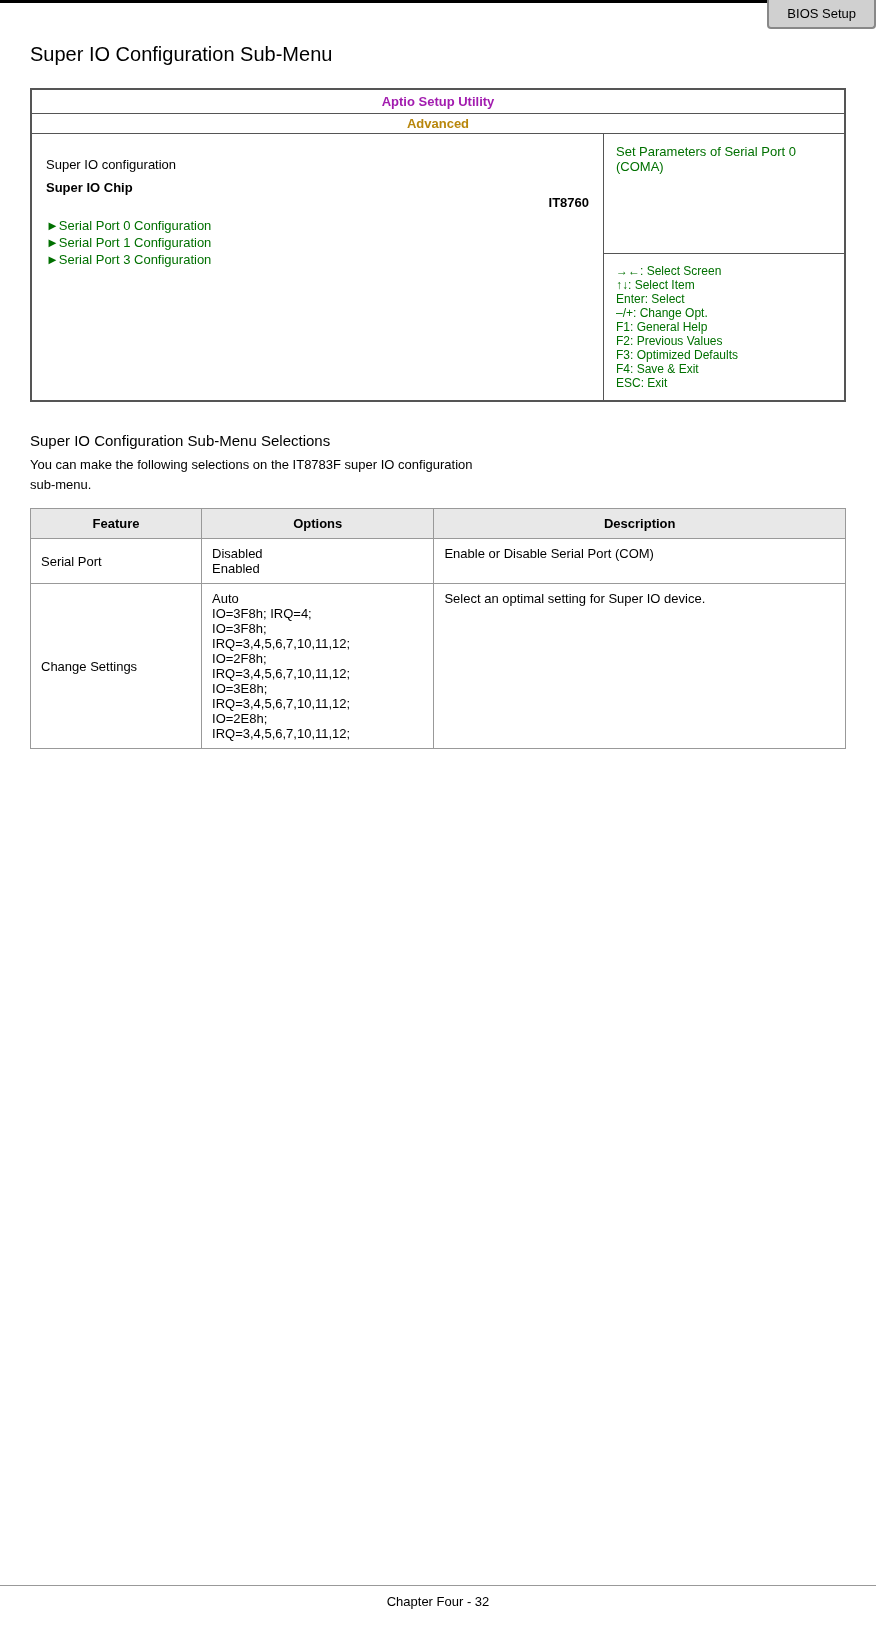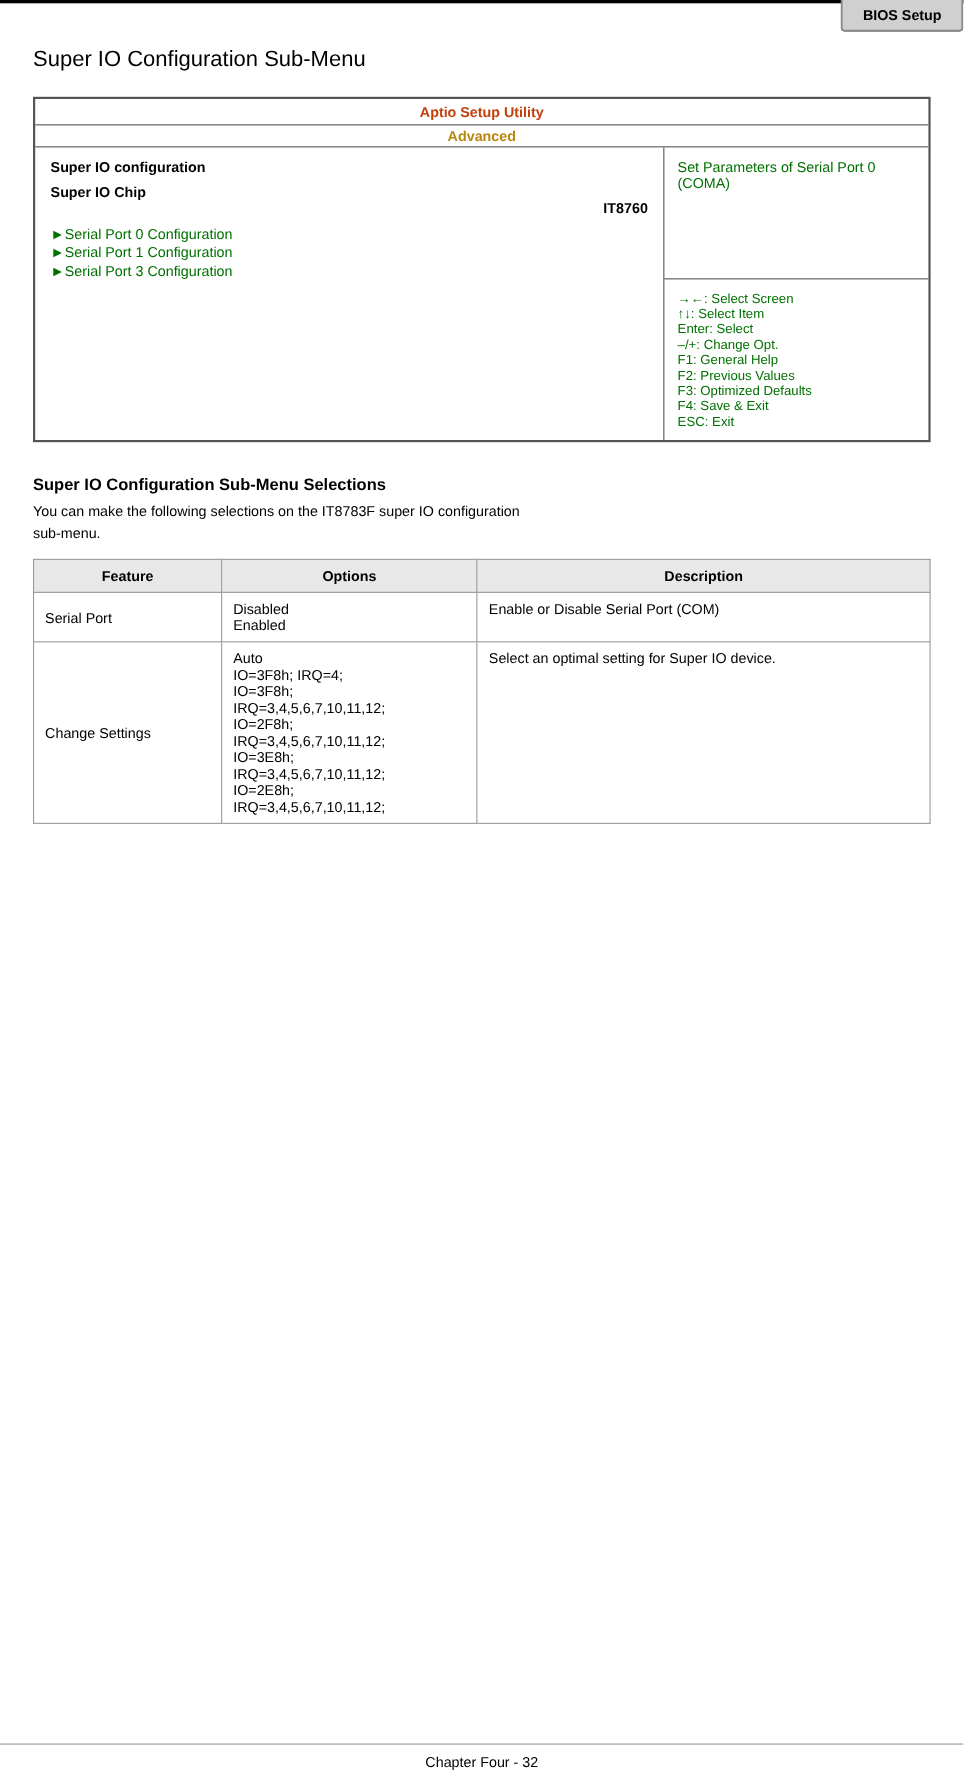--- a/index.html
+++ b/index.html
@@ -14,21 +14,21 @@
 
     
     .bios-tab {
       position: absolute;
       top: 0;
       right: 0;
       background: #d0d0d0;
       border: 2px solid #888;
       border-top: none;
       padding: 6px 18px;
-      font-weight: bold;
+      font-weight: normal;
       font-size: 13px;
       border-bottom-left-radius: 4px;
       border-bottom-right-radius: 4px;
     }
 
     .page-content {
       padding: 40px 30px 40px 30px;
     }
 
     
@@ -41,21 +41,21 @@
     
     .bios-screen {
       border: 2px solid #555;
       width: 100%;
       margin-bottom: 30px;
     }
 
     .bios-header {
       text-align: center;
       padding: 4px 0;
-      color: #c2410c;
+      color: #a21caf;
       font-weight: bold;
       font-size: 13px;
       border-bottom: 1px solid #555;
     }
 
     .bios-subheader {
       text-align: center;
       padding: 2px 0;
       color: #b8860b;
       font-weight: bold;
@@ -87,23 +87,24 @@
       min-height: 120px;
     }
 
     .bios-right-bottom {
       padding: 10px 12px;
       color: #007000;
       font-size: 12px;
     }
 
     .bios-left-title {
-      font-weight: bold;
+      font-weight: normal;
       font-size: 13px;
       margin-bottom: 8px;
+      margin-top: 13px;
     }
 
     .bios-chip-row {
       display: flex;
       justify-content: space-between;
       margin-bottom: 8px;
       font-size: 13px;
       flex-direction: column;
     }
 
@@ -111,21 +112,21 @@
     .bios-chip-value { font-weight: bold; text-align: right; }
 
     .bios-menu-item {
       color: #007000;
       font-size: 13px;
       margin: 2px 0;
     }
 
     
     .subsection-title {
-      font-weight: bold;
+      font-weight: normal;
       font-size: 15px;
       margin-bottom: 6px;
     }
 
     .subsection-desc {
       font-size: 13px;
       margin-bottom: 14px;
       line-height: 1.5;
     }
 

